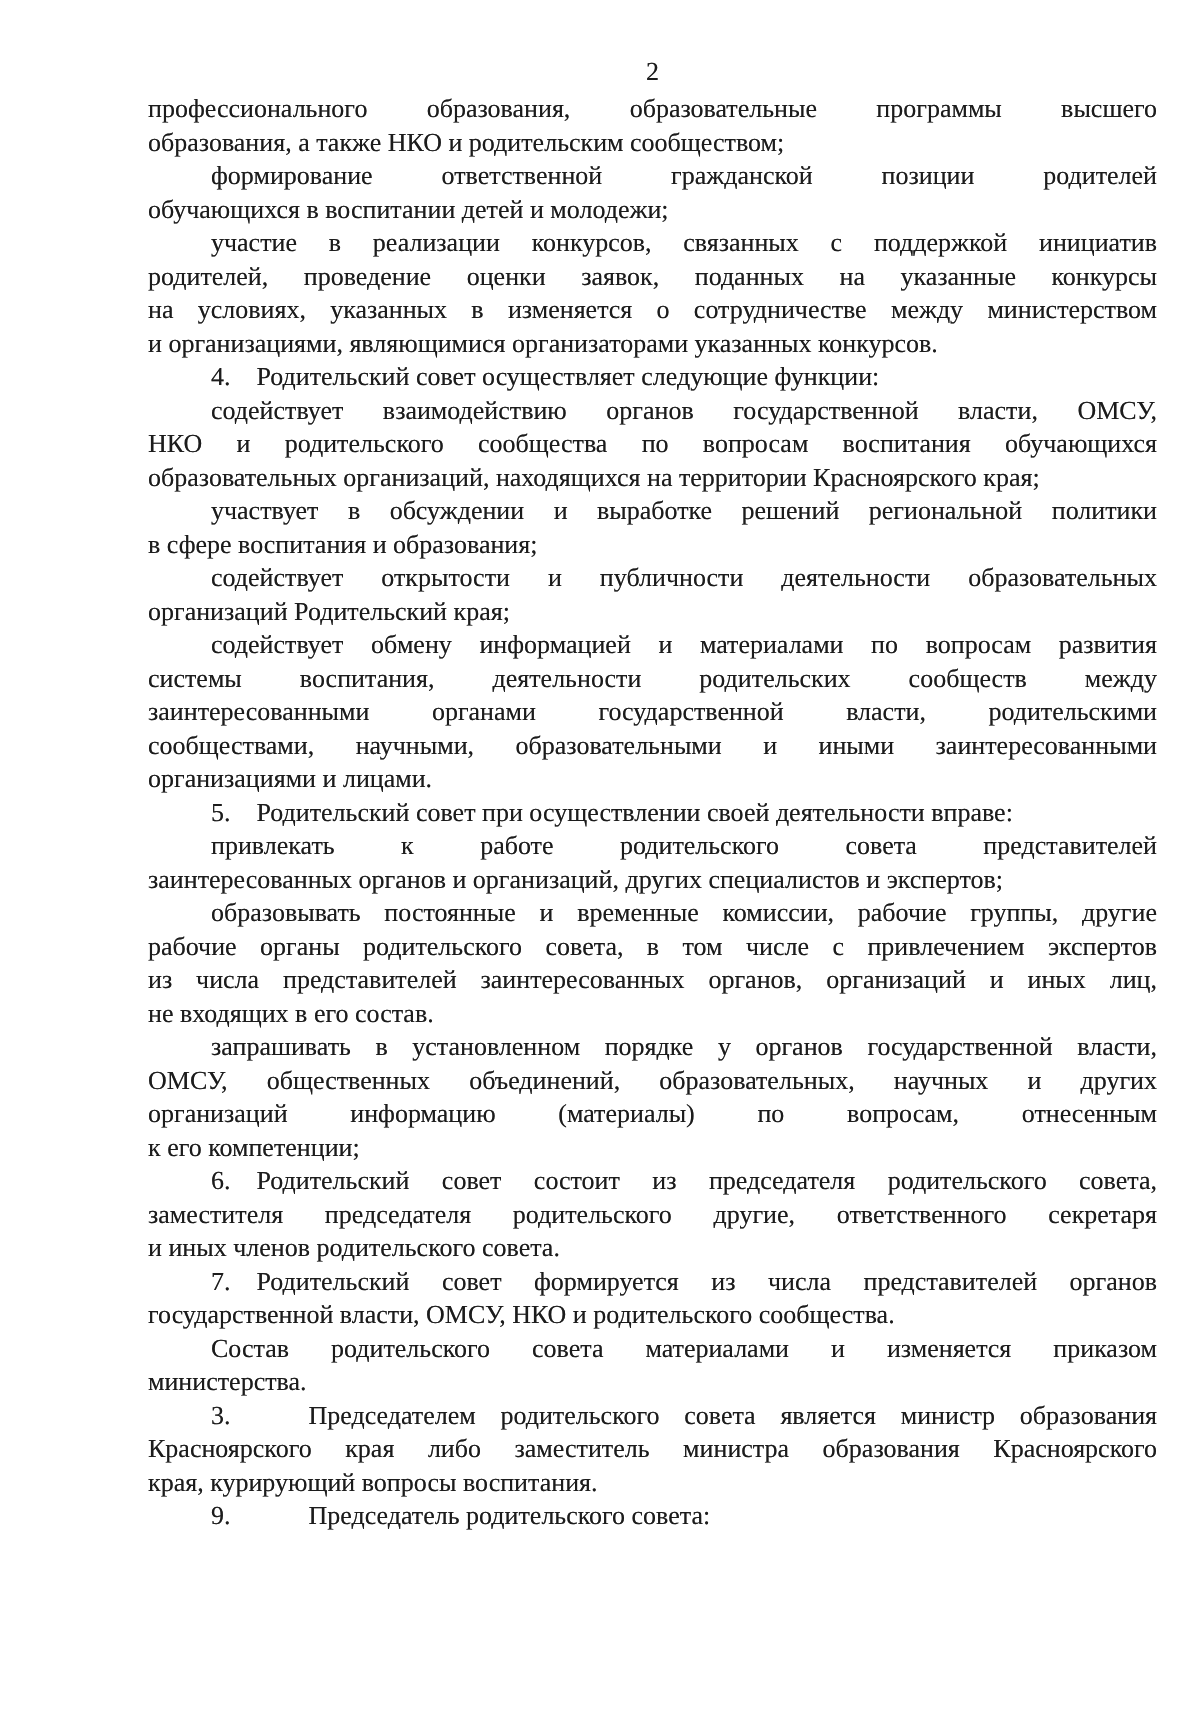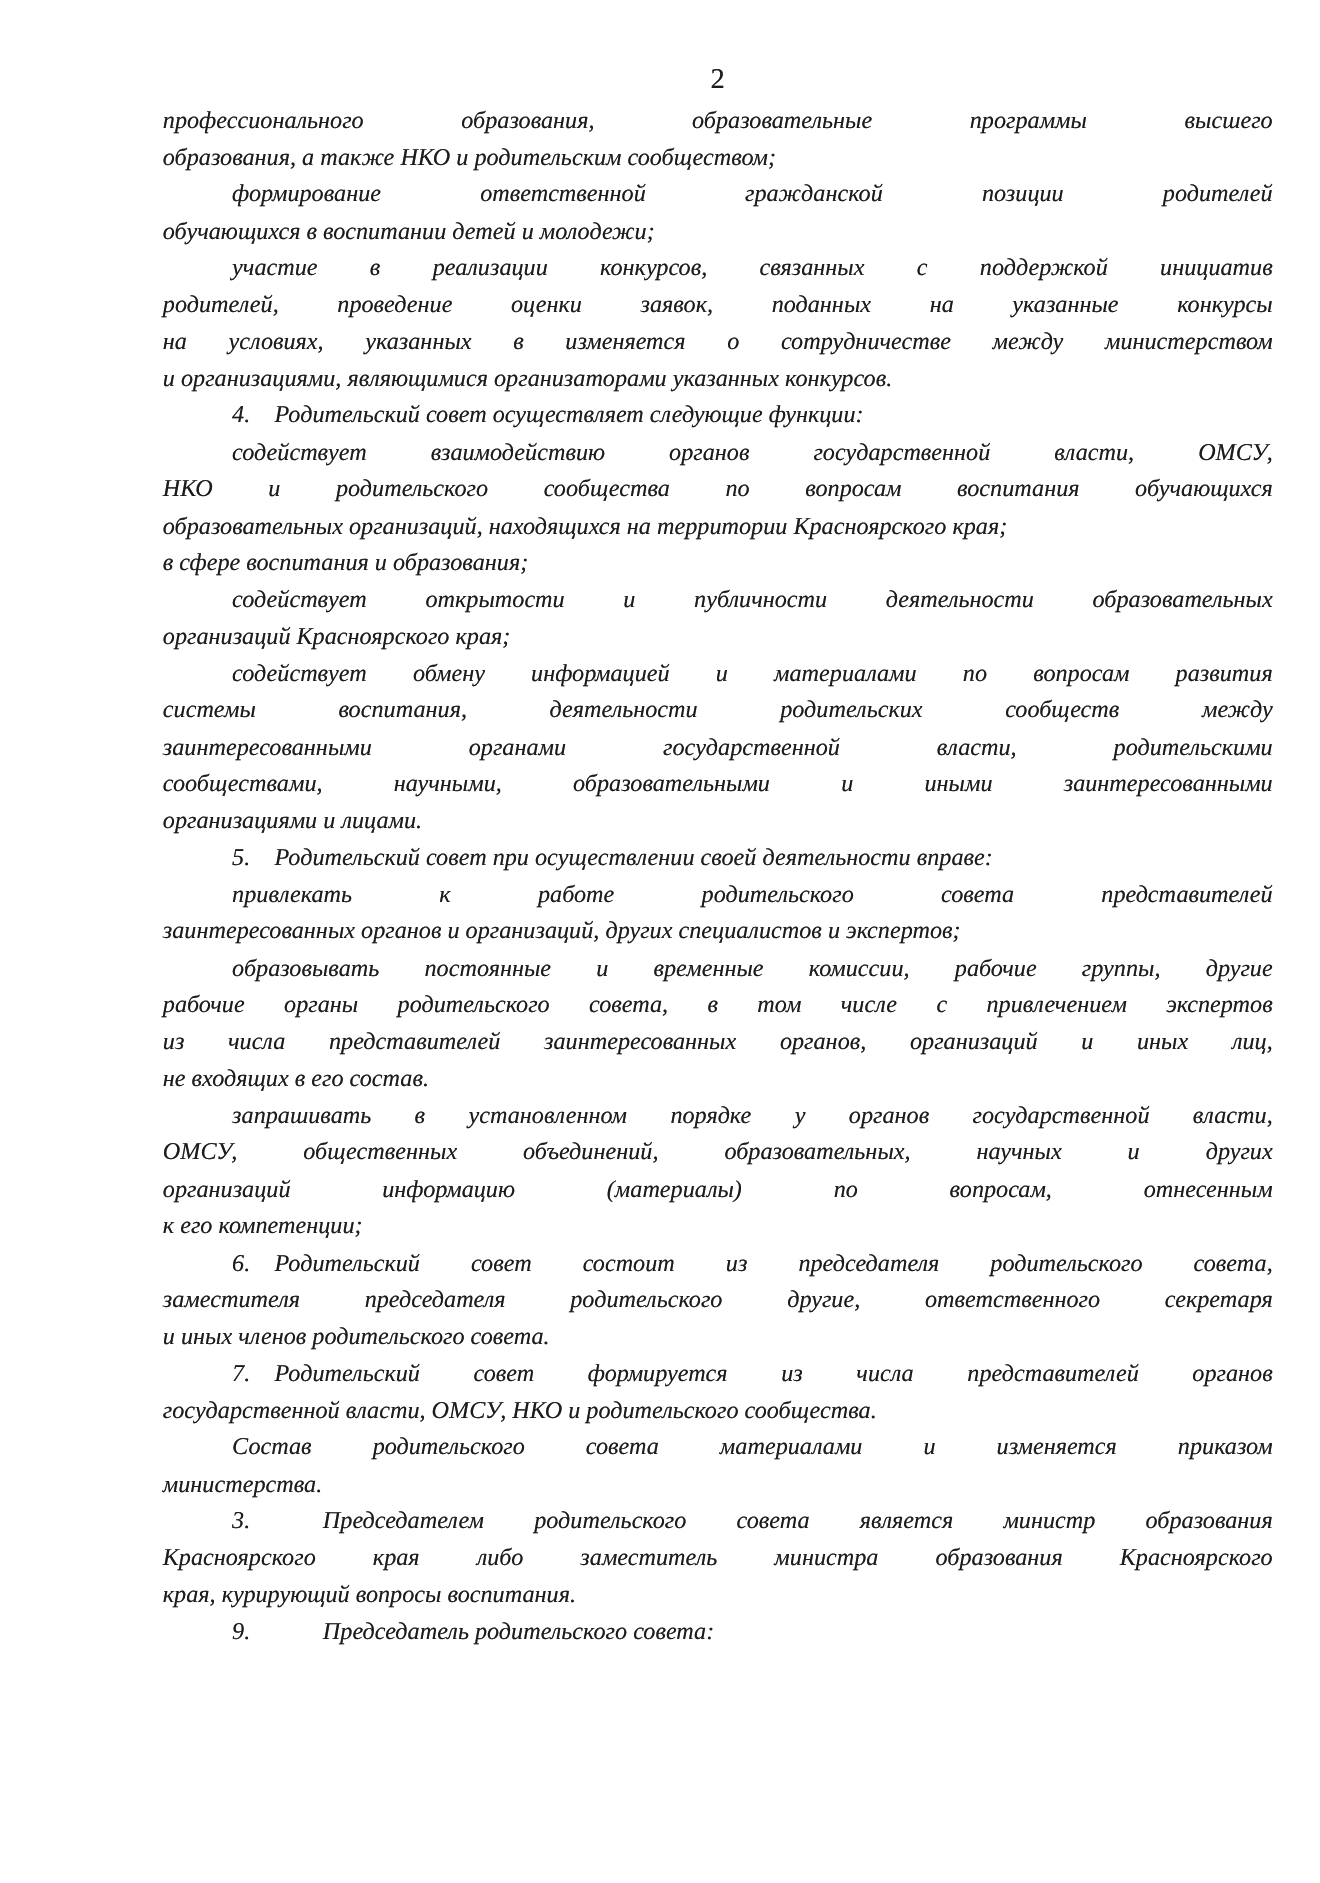--- a/index.html
+++ b/index.html
@@ -26,27 +26,26 @@
     line-height: 33px;
     text-align: center;
     margin-bottom: 4px;
     text-shadow: 0 0 0.5px rgba(0,0,0,0.55);
   }
   .para {
     margin: 0;
     padding: 0;
   }
   .line {
-    font-size: 22px;
+    font-size: 26px;
     line-height: 33.5px;
     text-align: justify;
     text-align-last: justify;
     white-space: normal;
     text-shadow: 0 0 0.5px rgba(0,0,0,0.55);
-    font-style: italic;
   }
   .line.last {
     text-align-last: left;
   }
   .line.first-indent {
     text-indent: 63px;
   }
 </style>
 </head>
 <body>
@@ -70,25 +69,26 @@
       </div>
       <div class="para">
         <div class="line last first-indent">4. Родительский совет осуществляет следующие функции:</div>
       </div>
       <div class="para">
         <div class="line first-indent">содействует взаимодействию органов государственной власти, ОМСУ,</div>
         <div class="line">НКО и родительского сообщества по вопросам воспитания обучающихся</div>
         <div class="line last">образовательных организаций, находящихся на территории Красноярского края;</div>
       </div>
       <div class="para">
+        <div class="line first-indent">участвует в обсуждении и выработке решений региональной политики</div>
         <div class="line last">в сфере воспитания и образования;</div>
       </div>
       <div class="para">
         <div class="line first-indent">содействует открытости и публичности деятельности образовательных</div>
-        <div class="line last">организаций Красноярского края;</div>
+        <div class="line last">организаций Родительский края;</div>
       </div>
       <div class="para">
         <div class="line first-indent">содействует обмену информацией и материалами по вопросам развития</div>
         <div class="line">системы воспитания, деятельности родительских сообществ между</div>
         <div class="line">заинтересованными органами государственной власти, родительскими</div>
         <div class="line">сообществами, научными, образовательными и иными заинтересованными</div>
         <div class="line last">организациями и лицами.</div>
       </div>
       <div class="para">
         <div class="line last first-indent">5. Родительский совет при осуществлении своей деятельности вправе:</div>

